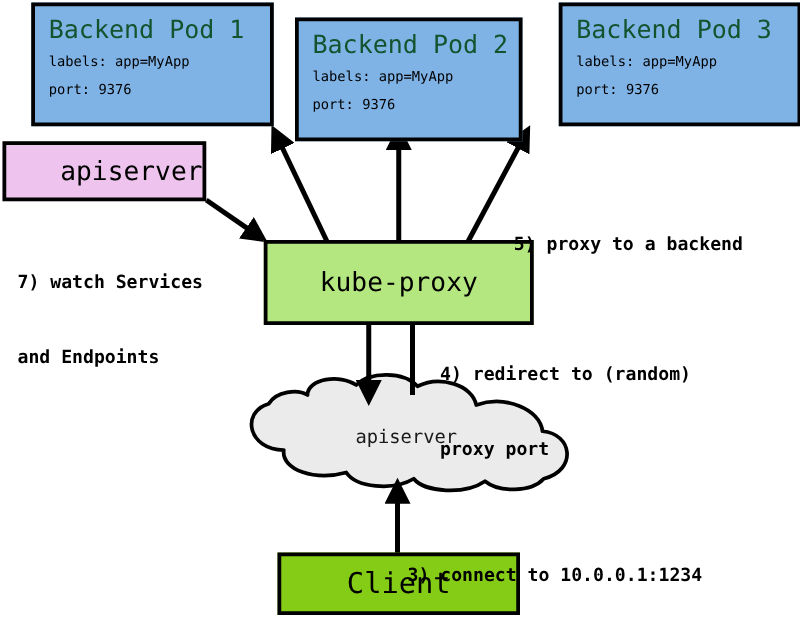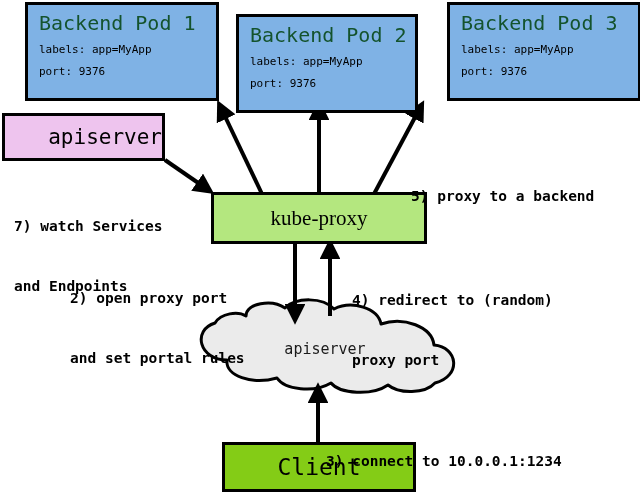--- a/index.html
+++ b/index.html
@@ -157,41 +157,37 @@
   <div class="node pod" style="left:447px; top:2px; width:194px; height:99px;">
     <div class="pod-title">Backend Pod 3</div>
     <div class="pod-line first">labels: app=MyApp</div>
     <div class="pod-line">port: 9376</div>
   </div>
 
   <div class="node apiserver" style="left:2px; top:113px; width:163px; height:48px;">
     <span class="apiserver-label">apiserver</span>
   </div>
 
-  <div class="node kubeproxy" style="left:211px; top:192px; width:216px; height:52px;font-family:Liberation Serif, serif;">
+  <div class="node kubeproxy" style="left:211px; top:192px; width:216px; height:68px;">
     <span class="kubeproxy-label">kube-proxy</span>
   </div>
 
   <div class="cloud-label" style="left:190px; top:340px;">
     <span>apiserver</span>
   </div>
 
   <div class="node client" style="left:222px; top:442px; width:194px; height:50px;">
     <span class="client-label">Client</span>
   </div>
 
   <div class="step" style="left:14px; top:176px;">
     <div>7) watch Services</div>
     <div>and Endpoints</div>
   </div>
 
-  <div class="step" style="left:70px; top:248px;">
-    <div>2) open proxy port</div>
-    <div>and set portal rules</div>
-  </div>
 
   <div class="step" style="left:326px; top:411px;">
     <div>3) connect to 10.0.0.1:1234</div>
   </div>
 
   <div class="step" style="left:352px; top:250px;">
     <div>4) redirect to (random)</div>
     <div>proxy port</div>
   </div>
 

